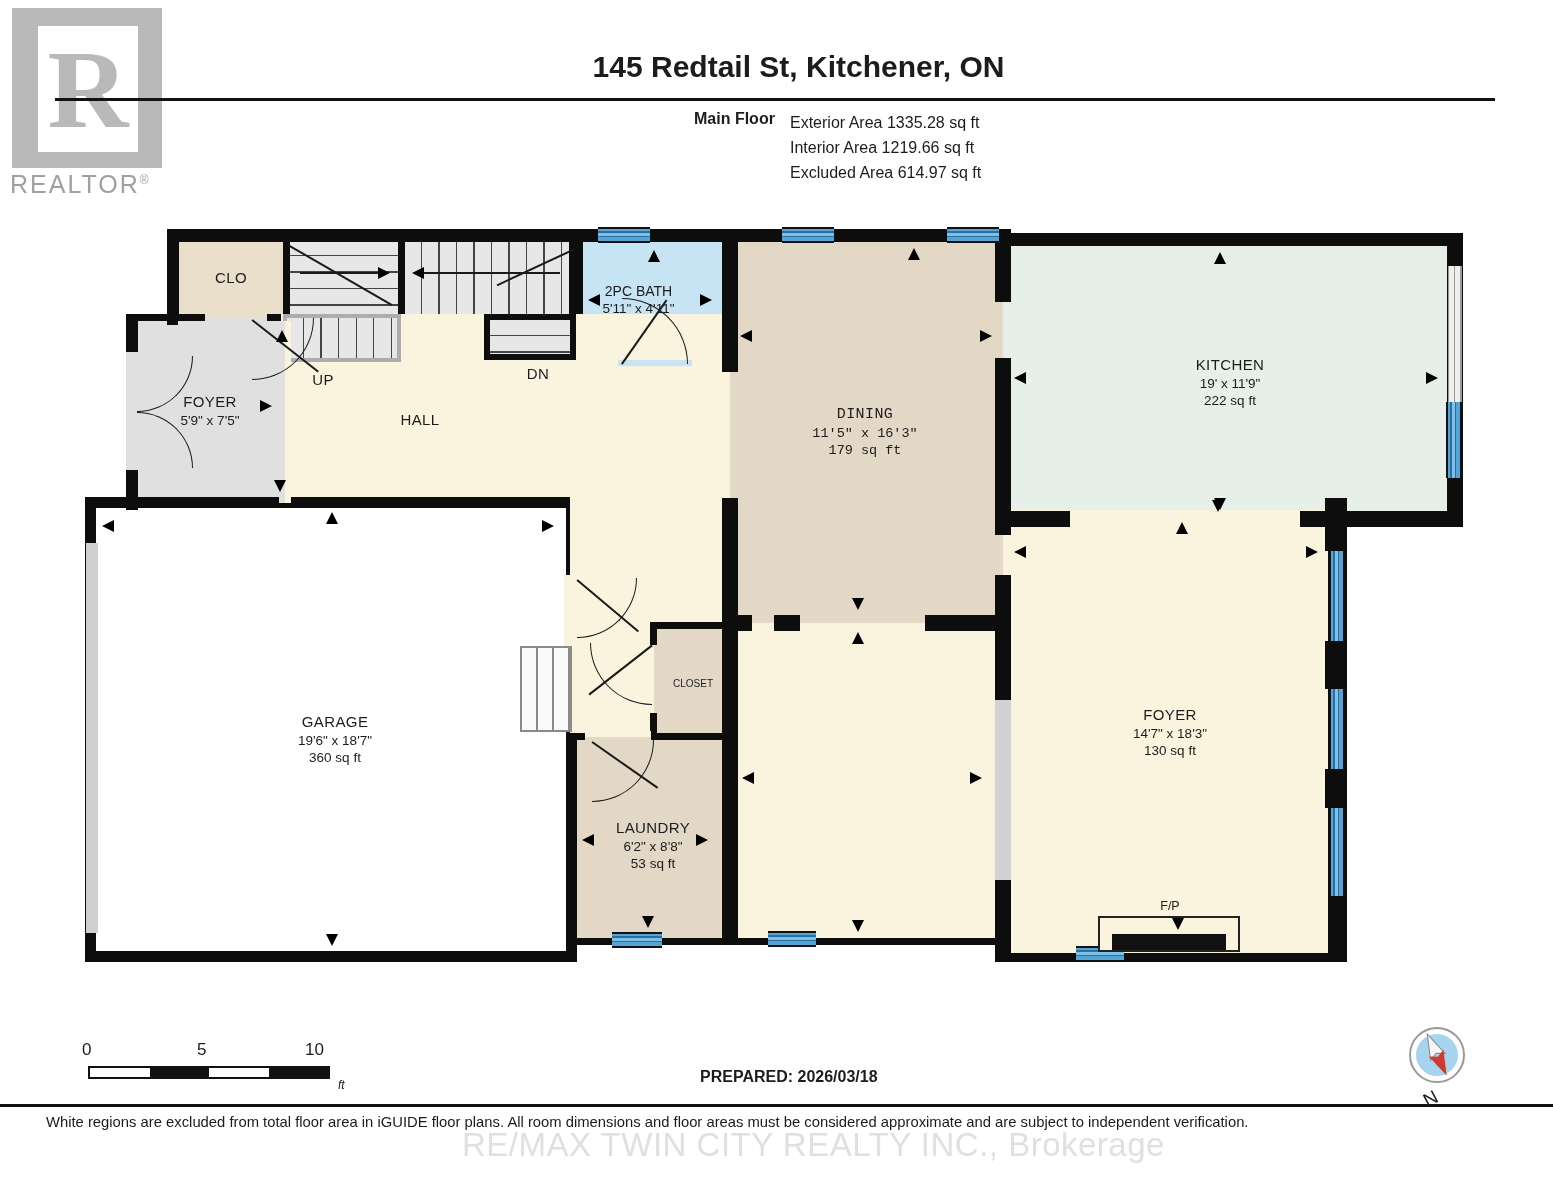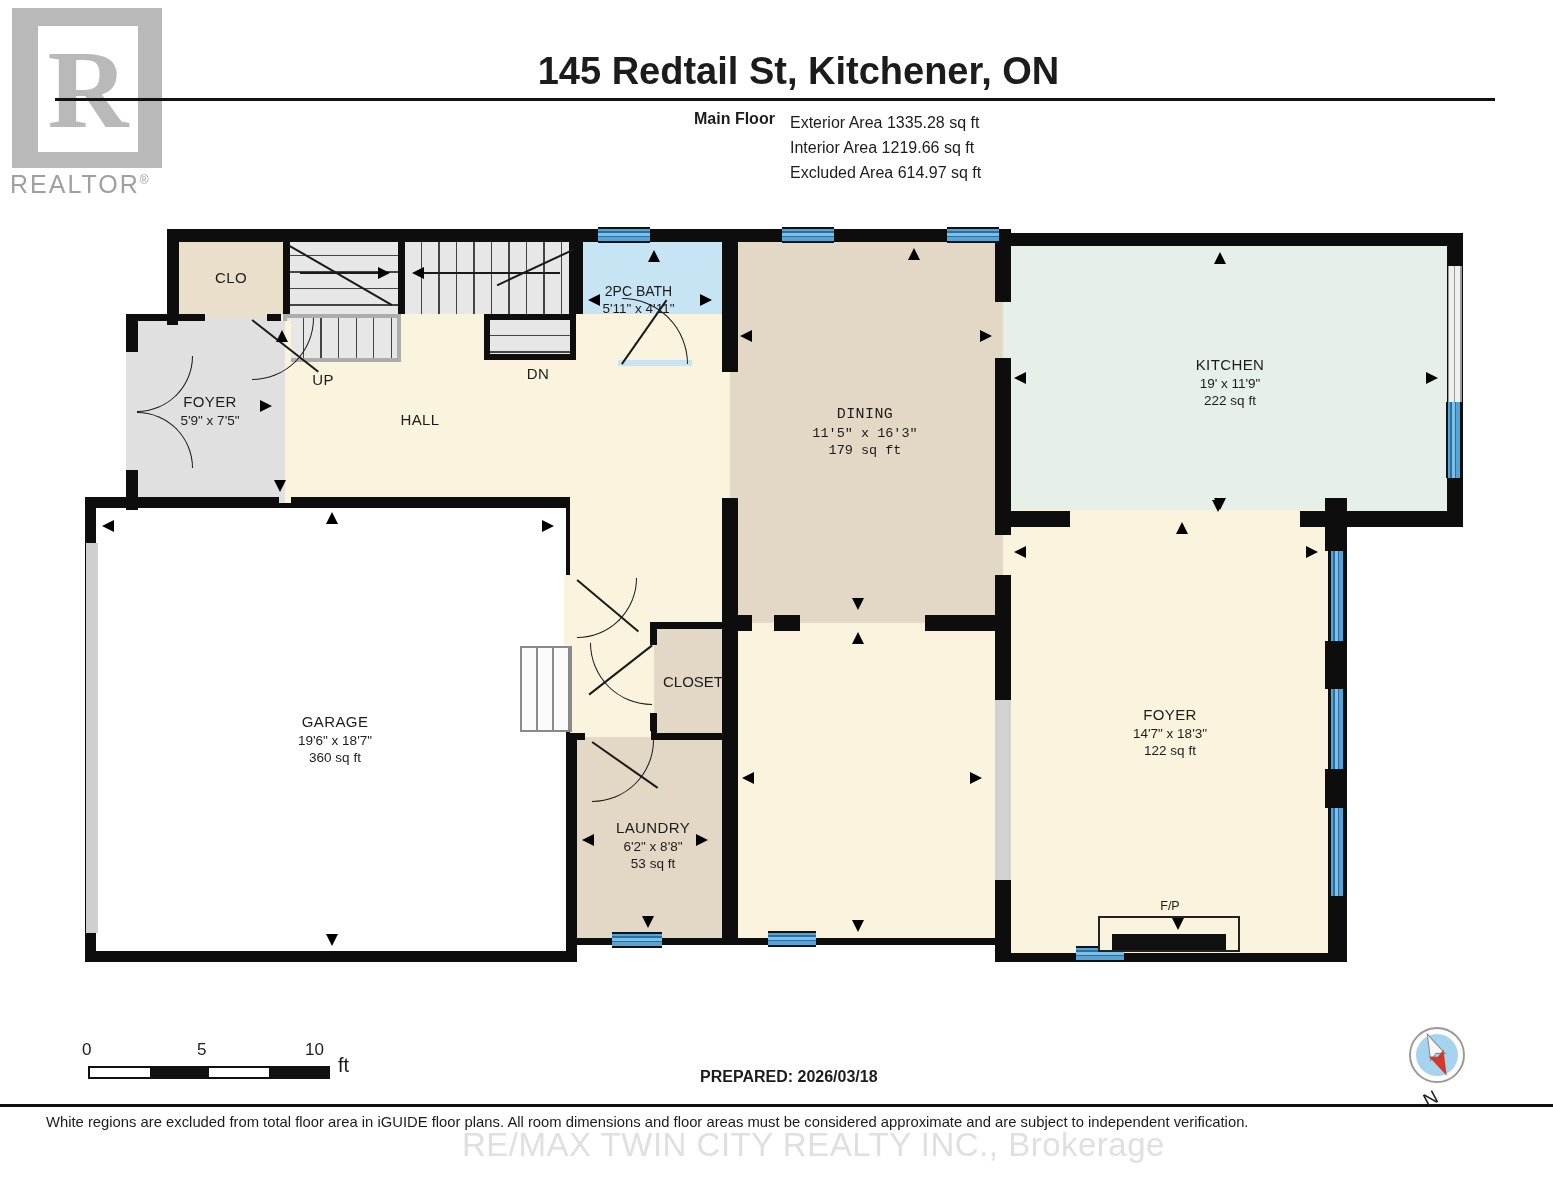--- a/index.html
+++ b/index.html
@@ -5,21 +5,21 @@
   html,body{margin:0;padding:0;background:#fff;}
   .page{position:relative;width:1553px;height:1200px;background:#ffffff;overflow:hidden;
         font-family:"Liberation Sans", sans-serif;color:#1c1c1c;}
   
   .logo-box{position:absolute;left:12px;top:8px;width:150px;height:160px;background:#b9b9b9;z-index:1;}
   .logo-panel{position:absolute;left:26px;top:18px;width:100px;height:126px;background:#fff;
               display:flex;align-items:center;justify-content:center;}
   .logo-r{font-family:"Liberation Serif", serif;font-weight:bold;font-size:112px;color:#b9b9b9;line-height:1;}
   .logo-text{position:absolute;left:10px;top:170px;font-size:25px;letter-spacing:2px;color:#a0a0a0;z-index:1;}
   .logo-text sup{font-size:12px;}
-  .title{position:absolute;left:0;right:0;top:50px;text-align:center;font-size:38px;font-weight:bold;z-index:5;margin-left:44px;}
+  .title{position:absolute;left:0;right:0;top:50px;text-align:center;font-size:30px;font-weight:bold;z-index:5;margin-left:44px;}
   .title-rule{position:absolute;left:55px;top:98px;width:1440px;height:3px;background:#111;z-index:6;}
   .floor-label{position:absolute;left:694px;top:110px;font-size:16px;font-weight:bold;}
   .area-lines{position:absolute;left:790px;top:110px;font-size:16px;line-height:25px;}
   
   .room{position:absolute;box-sizing:border-box;border:7px solid #0d0d0d;z-index:10;}
   .noborder{border:none;}
   .wall{position:absolute;background:#0d0d0d;z-index:14;}
   .patch{position:absolute;z-index:16;}
   .win-h{position:absolute;height:16px;z-index:18;
      background:linear-gradient(180deg,#111 0 2px,#56a3d6 2px 4.5px,#2a6fa0 4.5px 6px,#7cc0e8 6px 9px,#2a6fa0 9px 10.5px,#56a3d6 10.5px 14px,#111 14px 16px);}
@@ -45,21 +45,21 @@
   .steps{position:absolute;background:#fafafa;border:2px solid #8a8a8a;box-sizing:border-box;z-index:20;
      background-image:repeating-linear-gradient(90deg,transparent 0 14px,#8a8a8a 14px 16px);}
   .fire-outer{position:absolute;border:2px solid #222;background:#faf3dd;box-sizing:border-box;z-index:20;}
   .fire-inner{position:absolute;background:#111;z-index:21;}
   
   .scale-num{position:absolute;font-size:17px;z-index:30;}
   .scale-bar{position:absolute;left:88px;top:1066px;width:242px;height:13px;border:2px solid #111;
      box-sizing:border-box;display:flex;z-index:30;}
   .scale-bar span{flex:1;}
   .sb-w{background:#fff;} .sb-b{background:#111;}
-  .scale-unit{position:absolute;left:338px;top:1054px;font-size:20px;z-index:30;}
+  .scale-unit{position:absolute;left:338px;top:1078px;font-size:12px;z-index:30;font-style:italic;}
   .prepared{position:absolute;left:700px;top:1068px;font-size:16px;font-weight:600;z-index:30;}
   .compass{position:absolute;left:1408px;top:1026px;z-index:30;}
   .compass-n{position:absolute;left:1424px;top:1088px;font-size:19px;transform:rotate(-28deg);z-index:30;}
   .footer-rule{position:absolute;left:0;top:1104px;width:1553px;height:3px;background:#111;z-index:28;}
   .disclaimer{position:absolute;left:46px;top:1114px;font-size:14.8px;color:#1b1b1b;z-index:29;}
   .watermark{position:absolute;left:462px;top:1126px;font-size:33px;color:#e0e0e0;letter-spacing:.5px;
      white-space:nowrap;z-index:27;}
 </style>
 </head>
 <body>
@@ -216,30 +216,30 @@
   <div class="room-label" style="left:1150px;top:355px;width:160px;">
     <div class="rname">KITCHEN</div>
       <div class="rsub">19' x 11'9"</div>
       <div class="rsub">222 sq ft</div>
     </div>
   <div class="room-label" style="left:255px;top:712px;width:160px;">
     <div class="rname">GARAGE</div>
       <div class="rsub">19'6" x 18'7"</div>
       <div class="rsub">360 sq ft</div>
     </div>
-  <div class="room-label" style="left:652px;top:672px;width:82px;"><span style="font-size:15px;">CLOSET</span></div>
+  <div class="room-label" style="left:652px;top:672px;width:82px;"><span style="font-size:10px;">CLOSET</span></div>
   <div class="room-label" style="left:580px;top:818px;width:146px;">
     <div class="rname">LAUNDRY</div>
       <div class="rsub">6'2" x 8'8"</div>
       <div class="rsub">53 sq ft</div>
     </div>
   <div class="room-label" style="left:1095px;top:705px;width:150px;">
     <div class="rname">FOYER</div>
       <div class="rsub">14'7" x 18'3"</div>
-      <div class="rsub">122 sq ft</div>
+      <div class="rsub">130 sq ft</div>
     </div>
   <div class="room-label" style="left:1150px;top:895px;width:40px;"><span style="font-size:12.5px;">F/P</span></div>
 
   <div class="scale-num" style="left:82px;top:1040px;">0</div>
   <div class="scale-num" style="left:197px;top:1040px;">5</div>
   <div class="scale-num" style="left:305px;top:1040px;">10</div>
   <div class="scale-bar">
     <span class="sb-w"></span>
       <span class="sb-b"></span>
       <span class="sb-w"></span>

